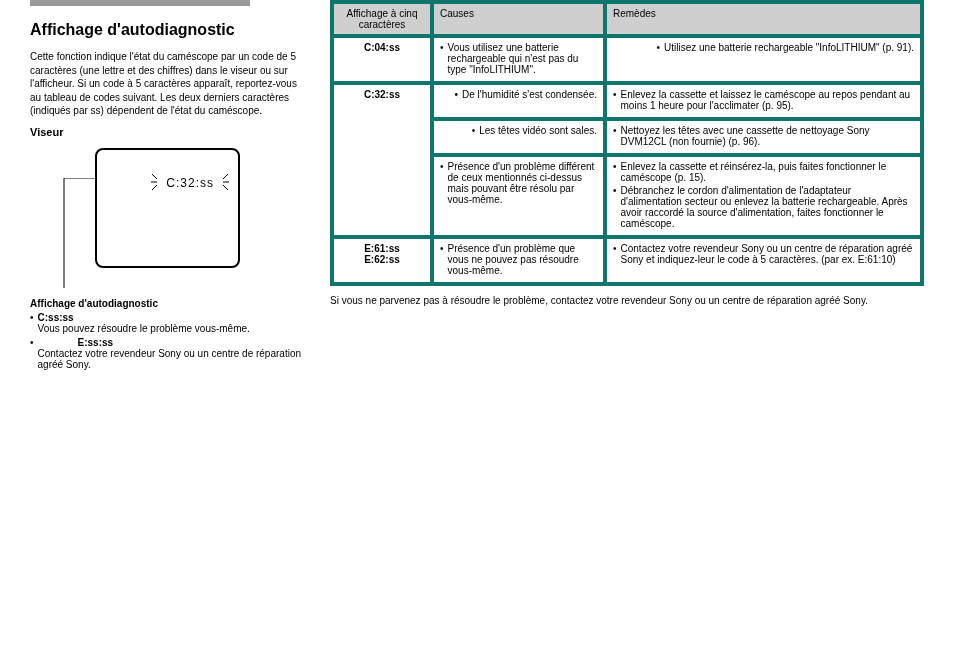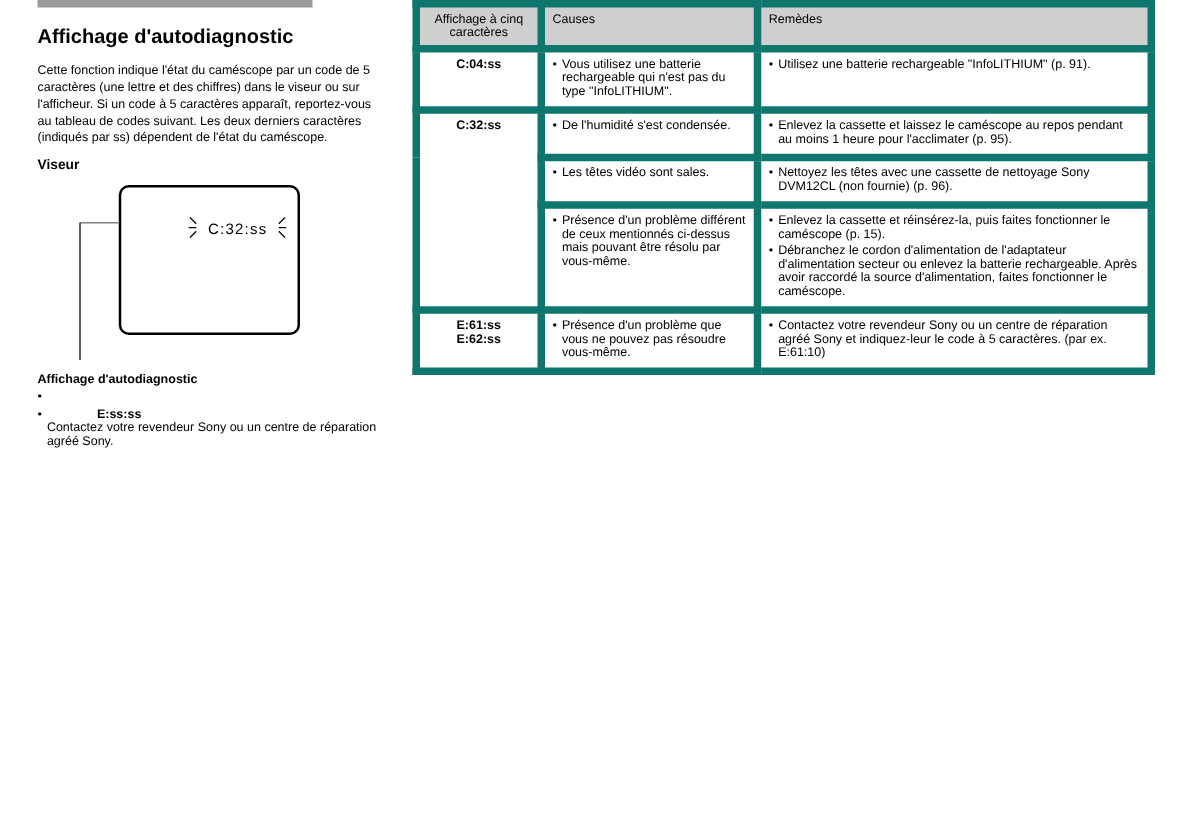--- a/index.html
+++ b/index.html
@@ -75,35 +75,36 @@
     height: 110px;
   }
 
   
   table.diag {
     border-collapse: collapse;
     width: 100%;
     font-size: 10px;
   }
   table.diag th, table.diag td {
-    border: 6px solid #0f766e;
+    border: 4px solid #0f766e;
     padding: 4px 6px;
     vertical-align: top;
     text-align: left;
   }
   table.diag th {
     background: #cfcfcf;
     font-weight: normal;
   }
   table.diag .col-code { width: 100px; text-align: center; }
   .cause-col { width: 173px; }
   .bullet-item {
     display: flex;
     gap: 4px;
     margin-bottom: 2px;
+    justify-content: flex-end;
   }
   .bullet-item::before {
     content: "•";
     flex-shrink: 0;
   }
   .note {
     font-size: 10px;
     line-height: 1.35;
     margin-top: 8px;
   }
@@ -145,20 +146,24 @@
       </div>
       <svg class="lead-line" width="33" height="115">
         <path d="M 33 0 L 2 0 L 2 115" stroke="#000" stroke-width="1" fill="none"></path>
       </svg>
     </div>
 
     <div style="margin-top:10px;">
       <div style="font-weight:bold; font-size:10px;">Affichage d'autodiagnostic</div>
       <div style="font-size:10px; margin-top:3px; display:flex; gap:4px;">
         <span>•</span>
+        <div>
+          <span style="font-weight:bold;">C:ss:ss</span><br>
+          <span>Vous pouvez résoudre le problème vous-même.</span>
+        </div>
       </div>
       <div style="font-size:10px; margin-top:3px; display:flex; gap:4px;">
         <span>•</span>
         <div>
           <span style="font-weight:bold;padding-left:40px;">E:ss:ss</span><br>
           <span>Contactez votre revendeur Sony ou un centre de réparation agréé Sony.</span>
         </div>
       </div>
     </div>
   </div>
@@ -237,14 +242,15 @@
               </div>
           </td>
           <td>
             <div class="bullet-item">
                 <span>Contactez votre revendeur Sony ou un centre de réparation agréé Sony et indiquez-leur le code à 5 caractères. (par ex. E:61:10)</span>
               </div>
           </td>
         </tr>
       </tbody>
     </table>
+    <p class="note">Si vous ne parvenez pas à résoudre le problème, contactez votre revendeur Sony ou un centre de réparation agréé Sony.</p>
   </div>
 </div>
 
 </body></html>

